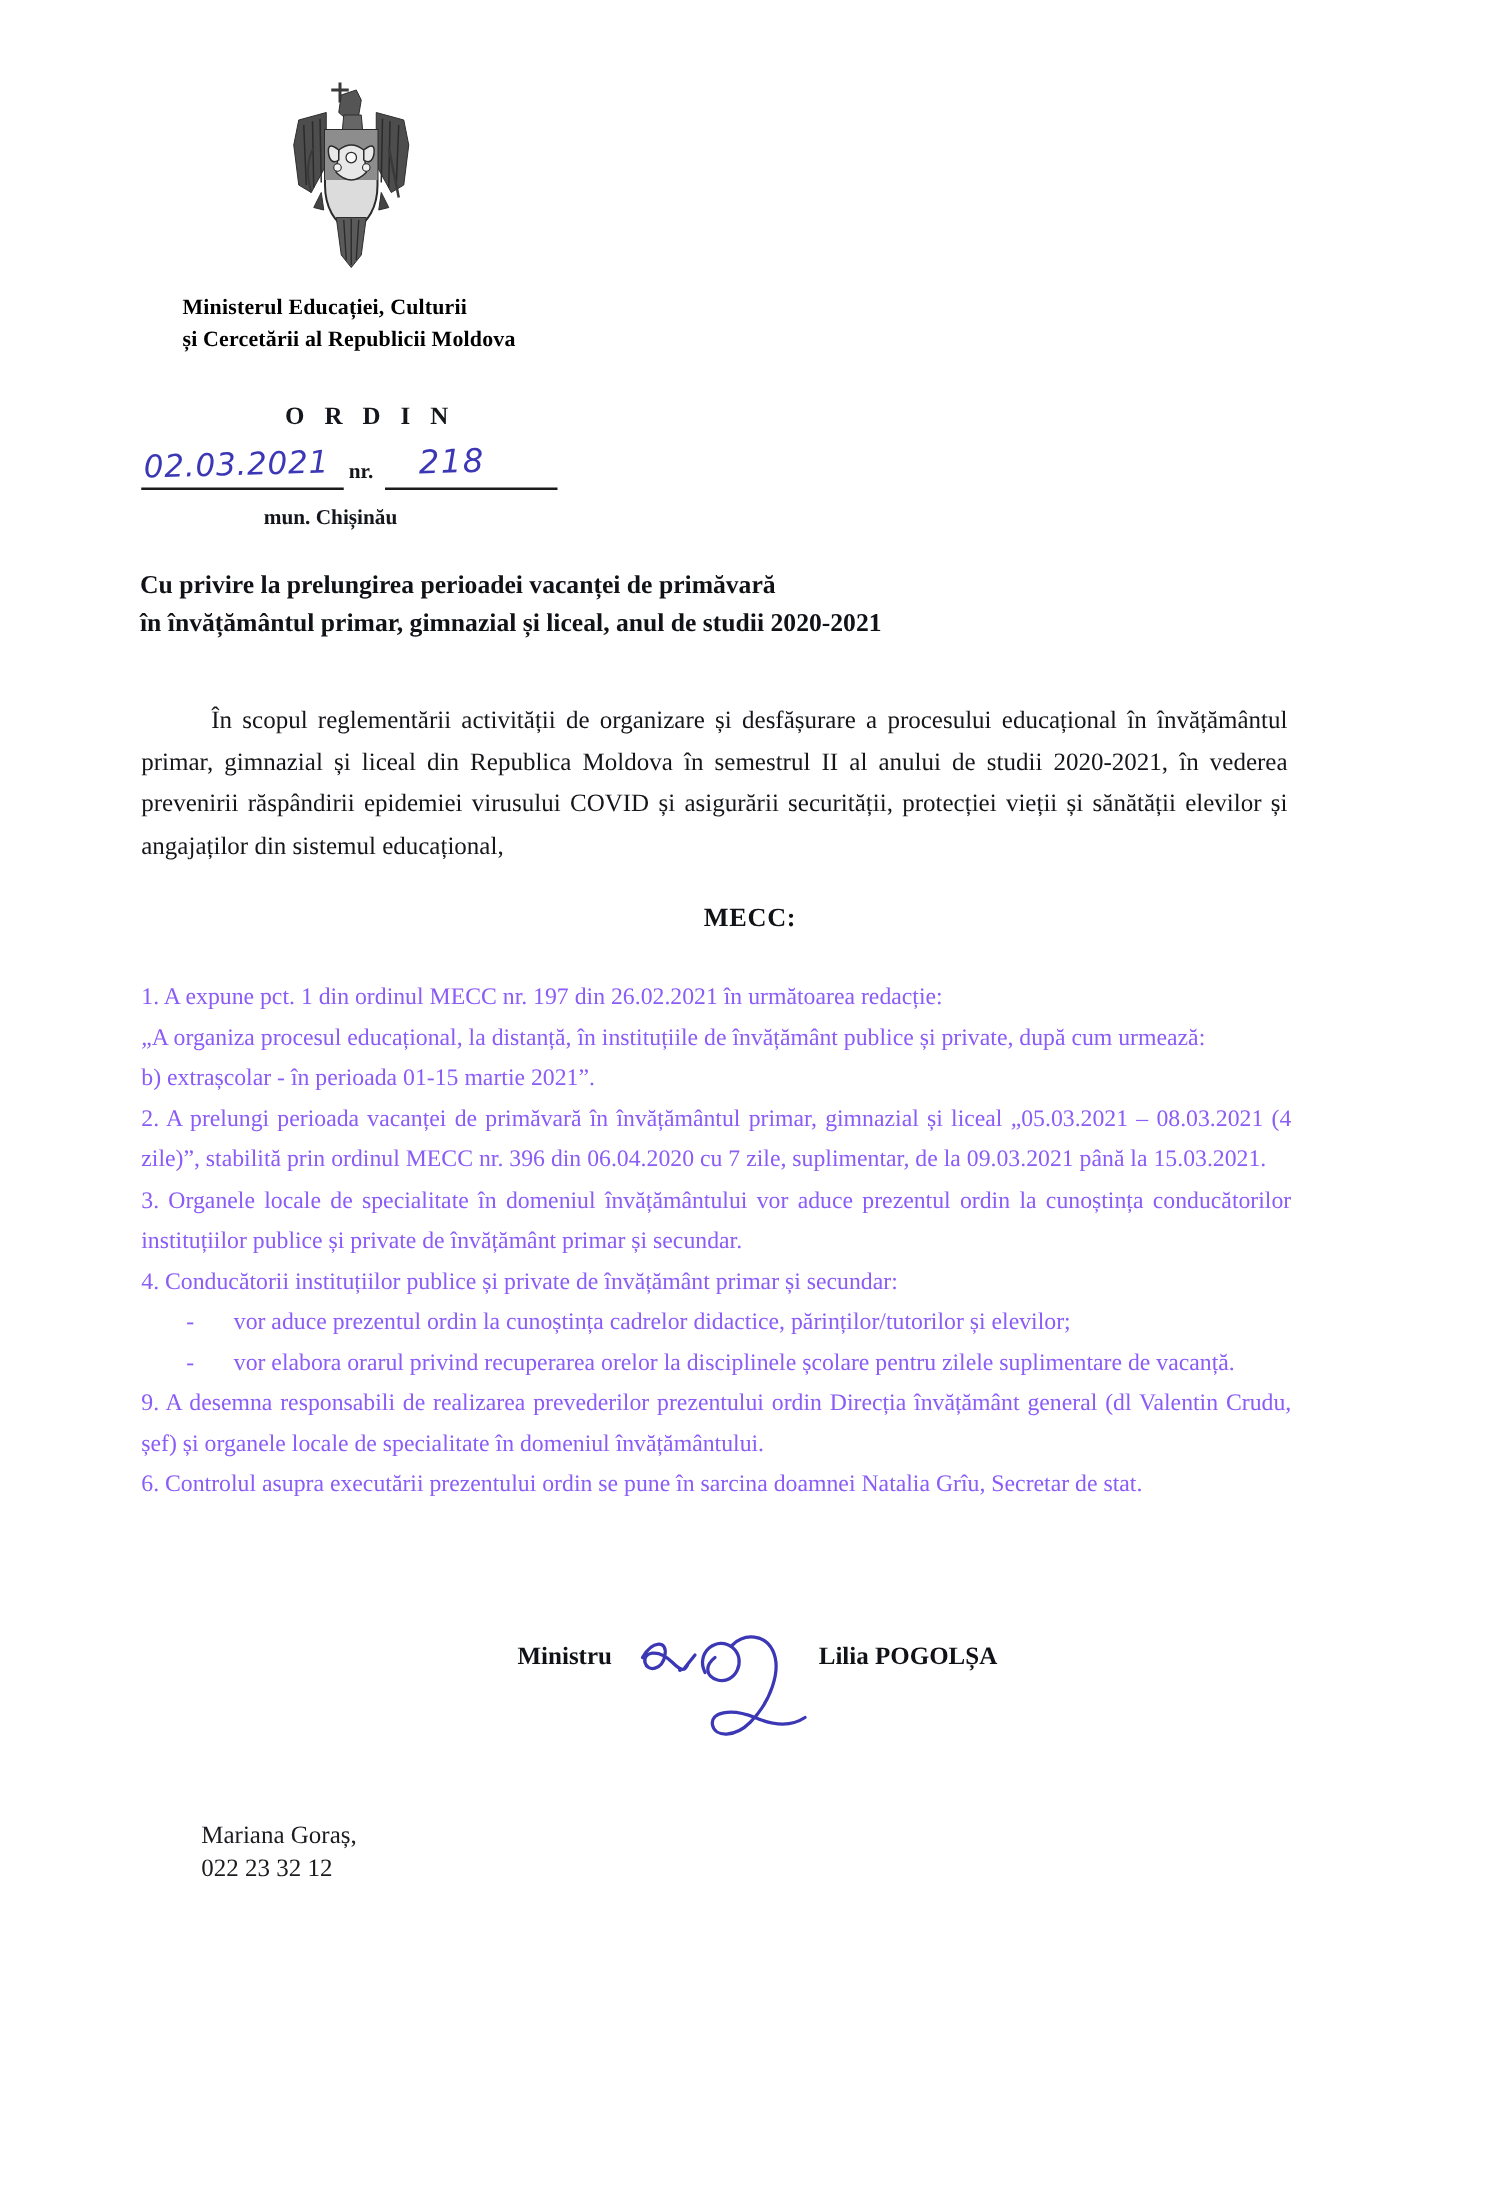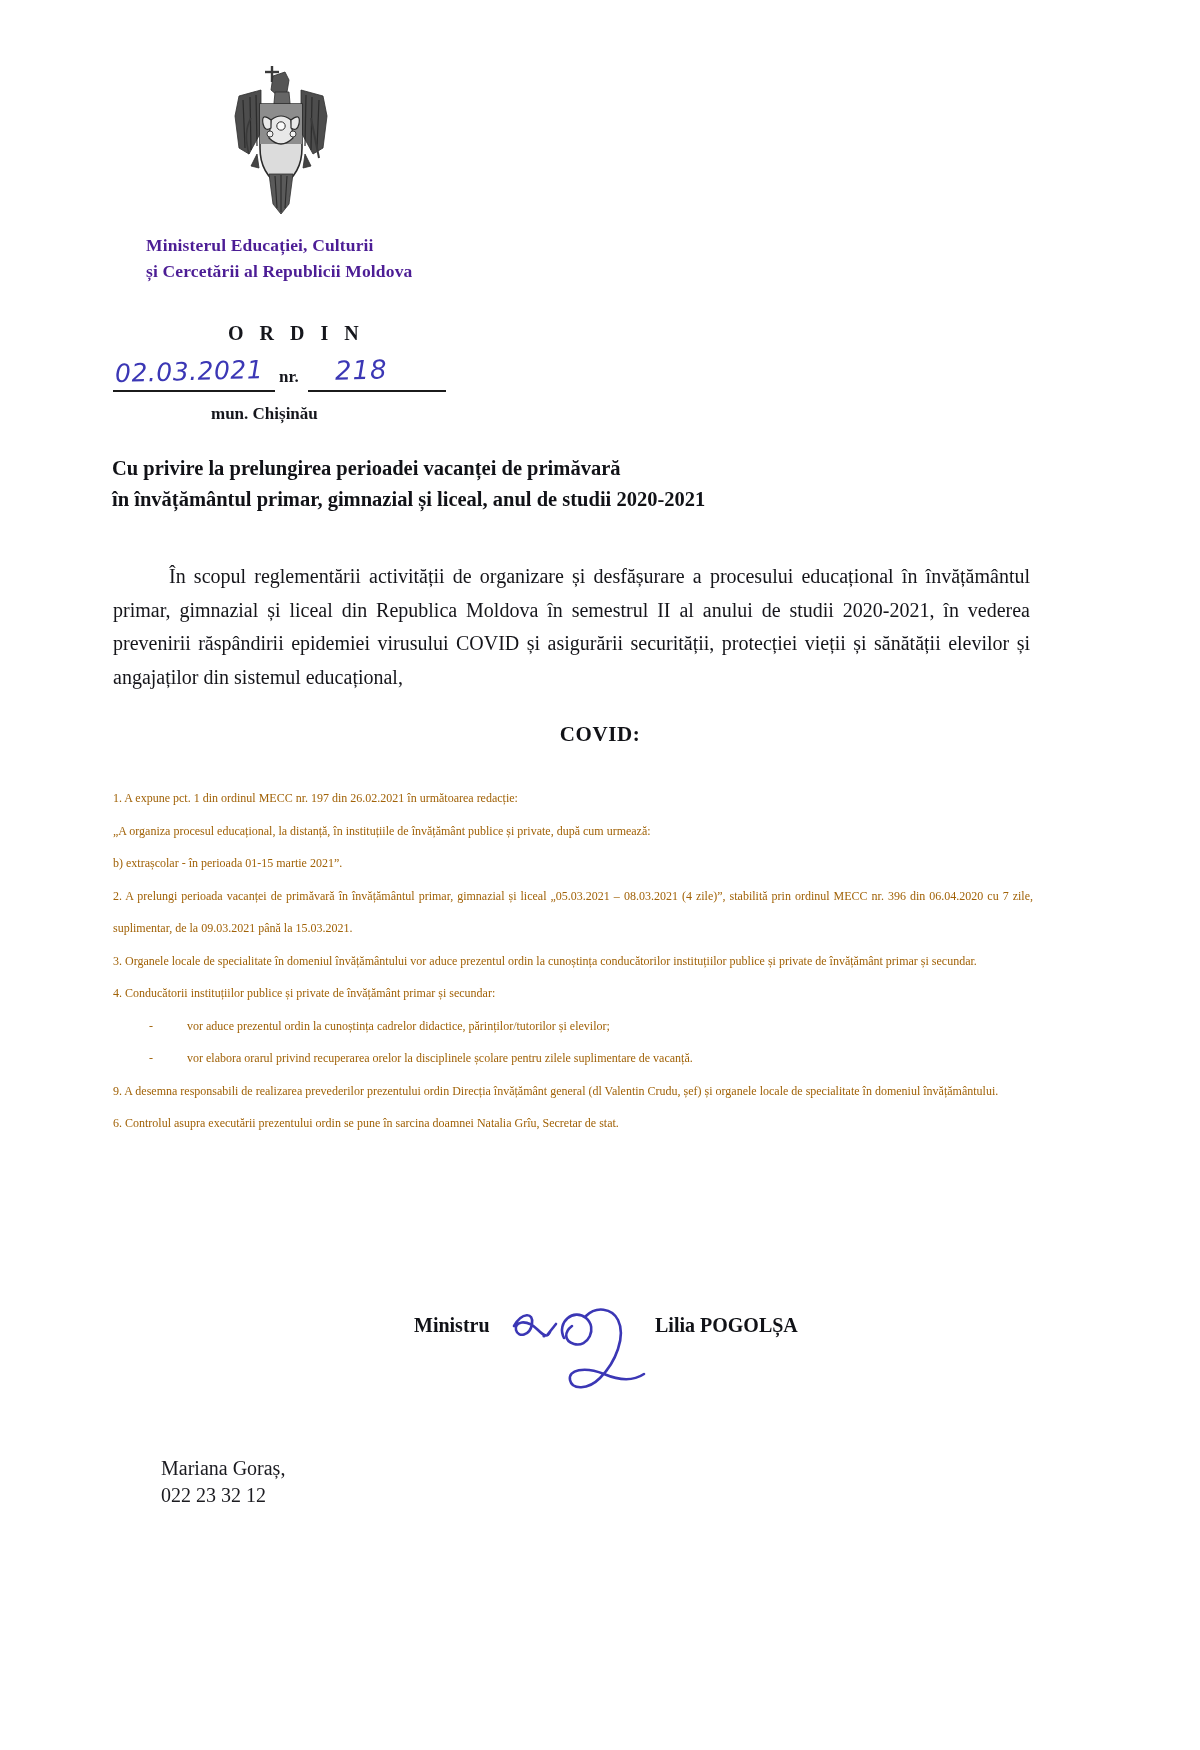--- a/index.html
+++ b/index.html
@@ -34,21 +34,21 @@
   .ministry {
     position: absolute;
     left: 146px;
     top: 232px;
     width: 430px;
     font-family: "Liberation Serif", "DejaVu Serif", serif;
     font-weight: bold;
     font-size: 17.5px;
     line-height: 26px;
     letter-spacing: 0.15px;
-    color: #4c1d95;
+    color: #000000;
   }
   .ministry div { white-space: nowrap; }
 
   
   .ordin-title {
     position: absolute;
     left: 228px;
     top: 322px;
     font-weight: bold;
     font-size: 20px;
@@ -140,23 +140,23 @@
     letter-spacing: 0.6px;
     color: #111217;
   }
 
   
   .body {
     position: absolute;
     left: 113px;
     top: 782px;
     width: 920px;
-    font-size: 12px;
+    font-size: 19px;
     line-height: 32.5px;
-    color: #a16207;
+    color: #8b5cf6;
   }
   .body p {
     margin: 0;
     text-align: justify;
   }
   .body p.nowrap-left { text-align: left; }
   .item1 {
     padding-left: 36px;
     text-indent: -36px;
   }
@@ -289,21 +289,21 @@
 
   <div class="city">mun. Chișinău</div>
 
   <div class="subject">
     <div>Cu privire la prelungirea perioadei vacanței de primăvară</div>
     <div>în învățământul primar, gimnazial și liceal, anul de studii 2020-2021</div>
   </div>
 
   <div class="preamble">În scopul reglementării activității de organizare și desfășurare a procesului educațional în învățământul primar, gimnazial și liceal din Republica Moldova în semestrul II al anului de studii 2020-2021, în vederea prevenirii răspândirii epidemiei virusului COVID și asigurării securității, protecției vieții și sănătății elevilor și angajaților din sistemul educațional,</div>
 
-  <div class="ordon">COVID:</div>
+  <div class="ordon">MECC:</div>
 
   <div class="body">
     <p class="item1 nowrap-left">1.  A expune pct. 1 din ordinul MECC nr. 197 din 26.02.2021 în următoarea redacție:</p>
     <p>„A organiza procesul educațional, la distanță, în instituțiile de învățământ publice și private, după cum urmează:</p>
     <p class="nowrap-left">b) extrașcolar - în perioada 01-15 martie 2021”.</p>
     <p>2. A prelungi perioada vacanței de primăvară în învățământul primar, gimnazial și liceal „05.03.2021 – 08.03.2021 (4 zile)”, stabilită prin ordinul MECC nr. 396 din 06.04.2020 cu 7 zile, suplimentar, de la 09.03.2021 până la 15.03.2021.</p>
     <p>3. Organele locale de specialitate în domeniul învățământului vor aduce prezentul ordin la cunoștința conducătorilor instituțiilor publice și private de învățământ primar și secundar.</p>
     <p class="nowrap-left">4. Conducătorii instituțiilor publice și private de învățământ primar și secundar:</p>
     <ul class="dash-list">
       <li><span class="dash">-</span><span>vor aduce prezentul ordin la cunoștința cadrelor didactice, părinților/tutorilor și elevilor;</span></li>

